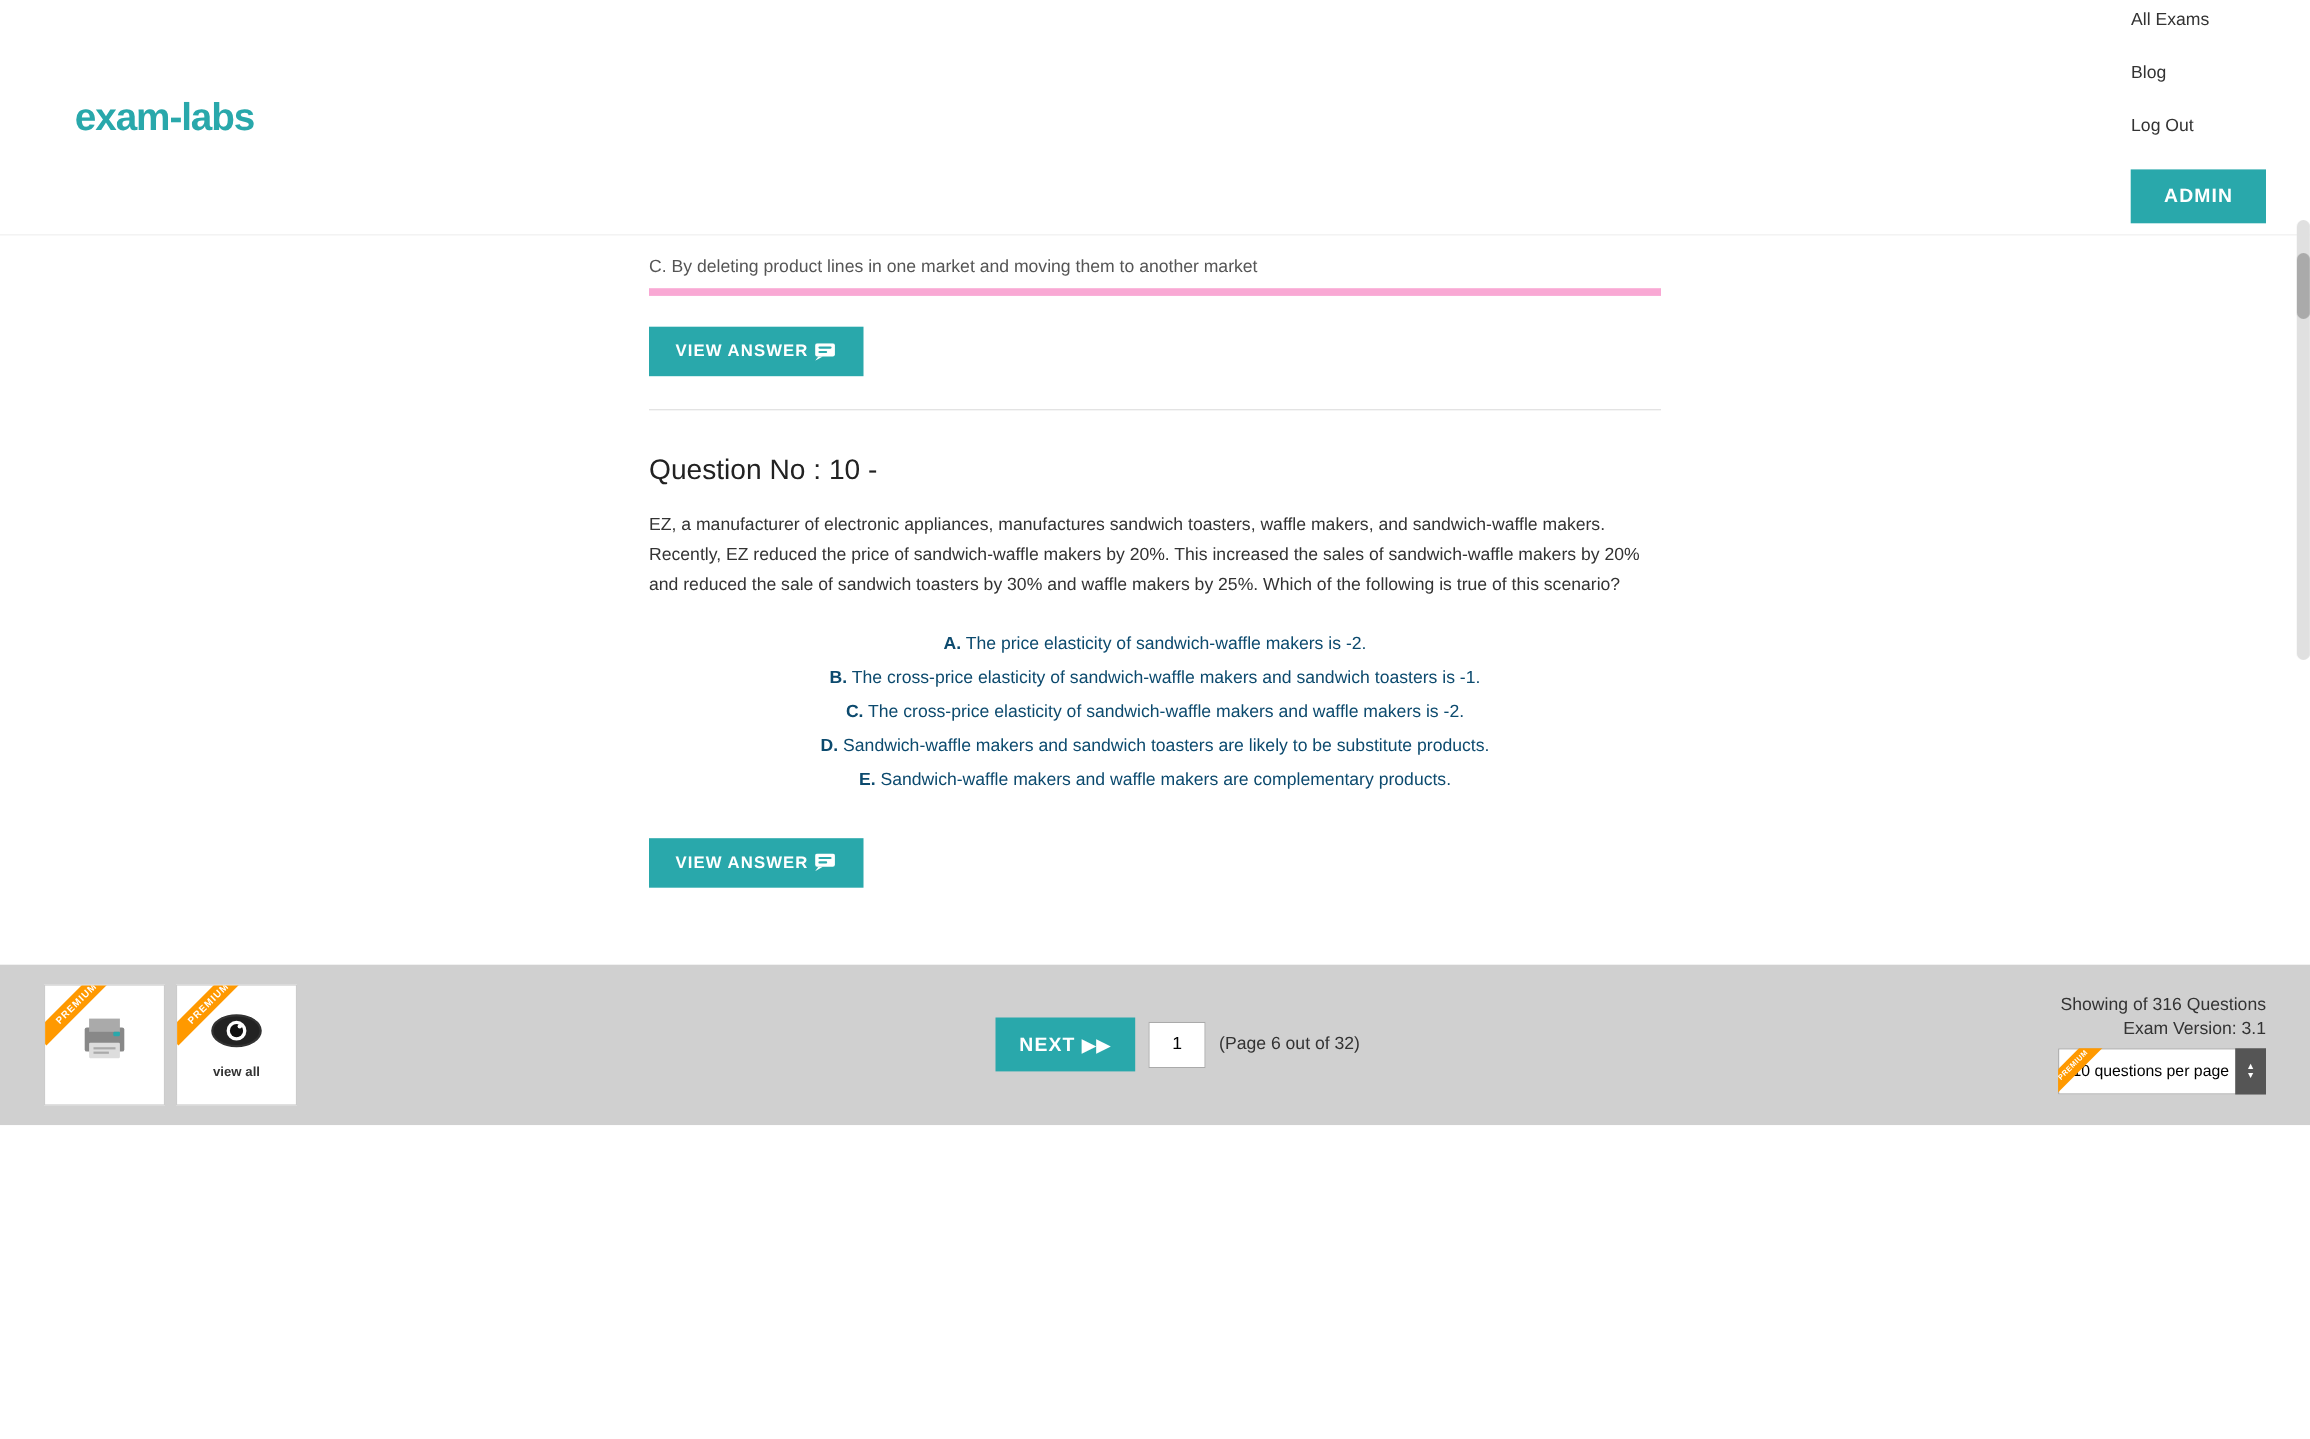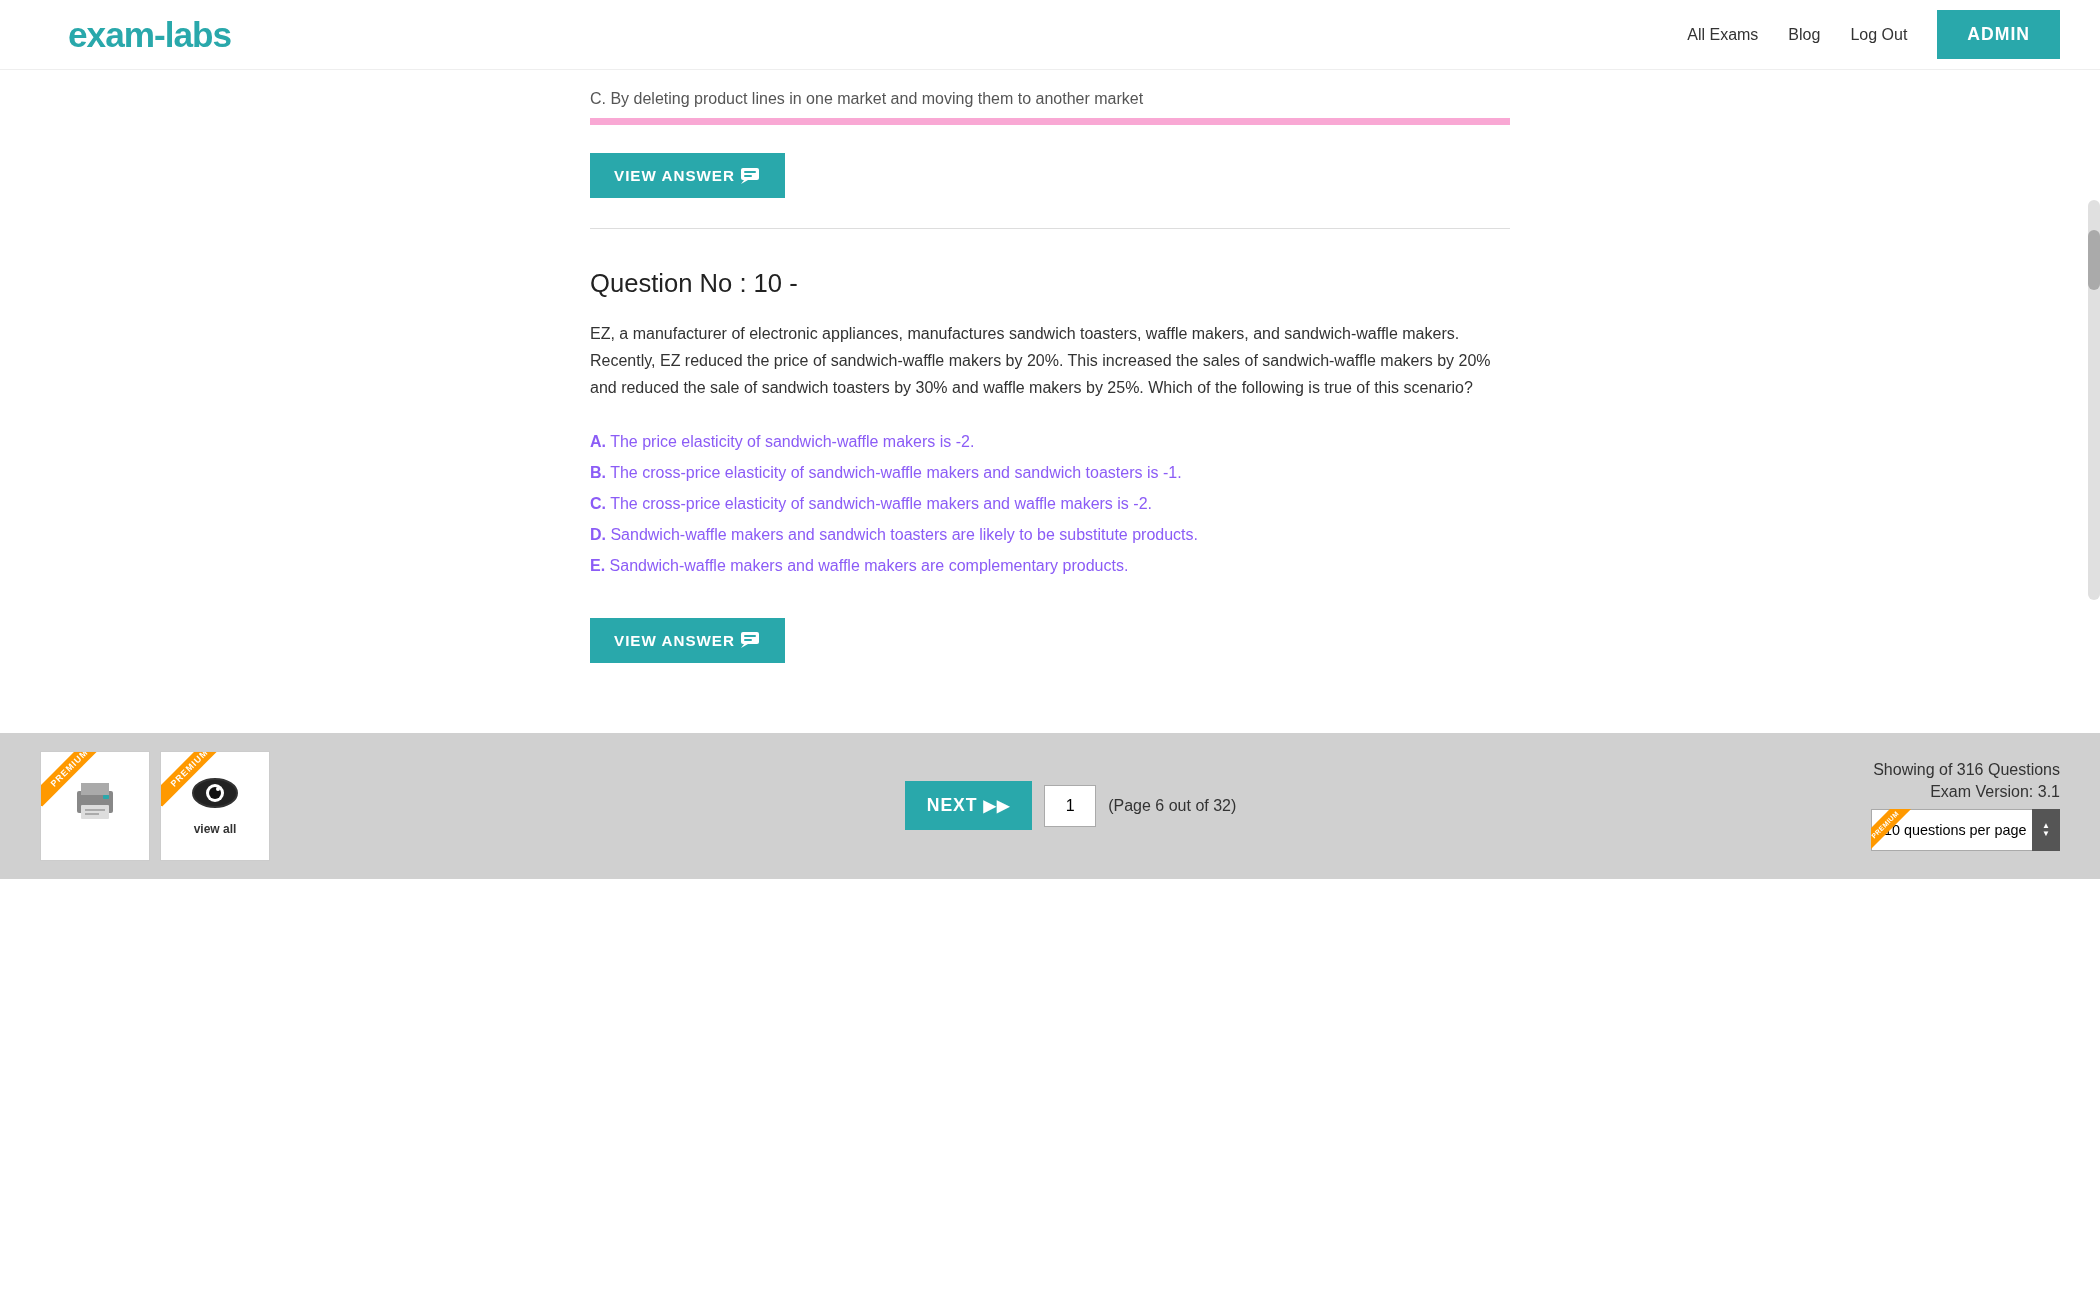--- a/index.html
+++ b/index.html
@@ -16,22 +16,22 @@
     }
     .logo {
       font-size: 2.2rem;
       font-weight: bold;
       color: #29a8ab;
       letter-spacing: -1px;
       margin-left: 28px;
     }
     .nav-links {
       display: flex;
-      align-items: center;
       gap: 30px;
+      flex-direction: column;
     }
     .nav-link {
       color: #333;
       text-decoration: none;
       font-size: 1rem;
     }
     .admin-btn {
       background: #29a8ab;
       color: #fff;
       font-weight: bold;
@@ -100,22 +100,23 @@
       color: #333;
       margin-bottom: 26px;
     }
     .answer-options {
       list-style: none;
       margin-bottom: 20px;
     }
     .answer-options li {
       font-size: 1rem;
       line-height: 1.7;
-      color: #8b5cf6;
+      color: #0c4a6e;
       margin-bottom: 4px;
+      text-align: center;
     }
     .answer-options li strong {
       font-weight: bold;
     }
 
     
     .footer-bar {
       background: #d0d0d0;
       padding: 18px 40px;
       display: flex;

